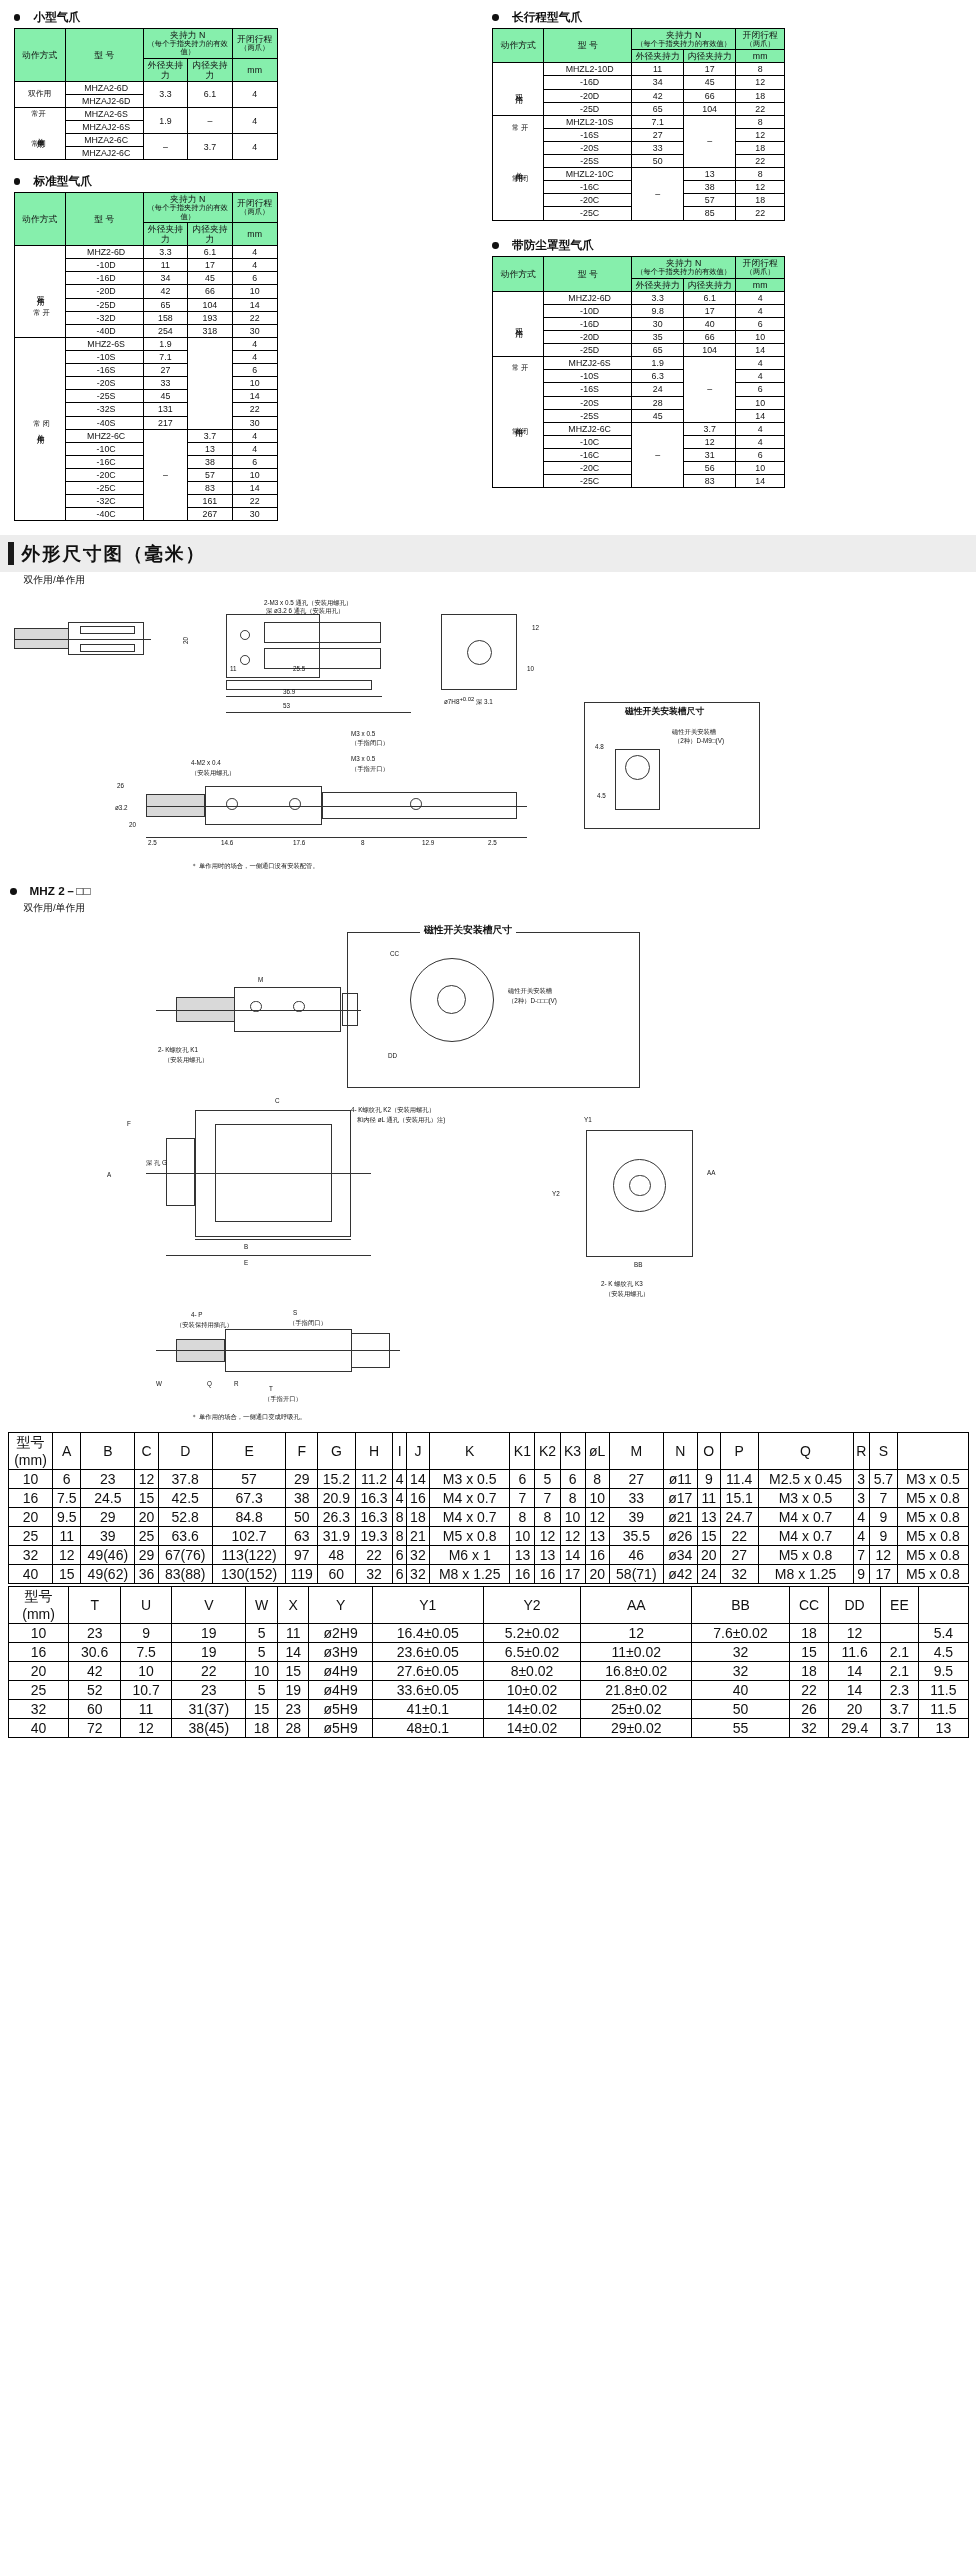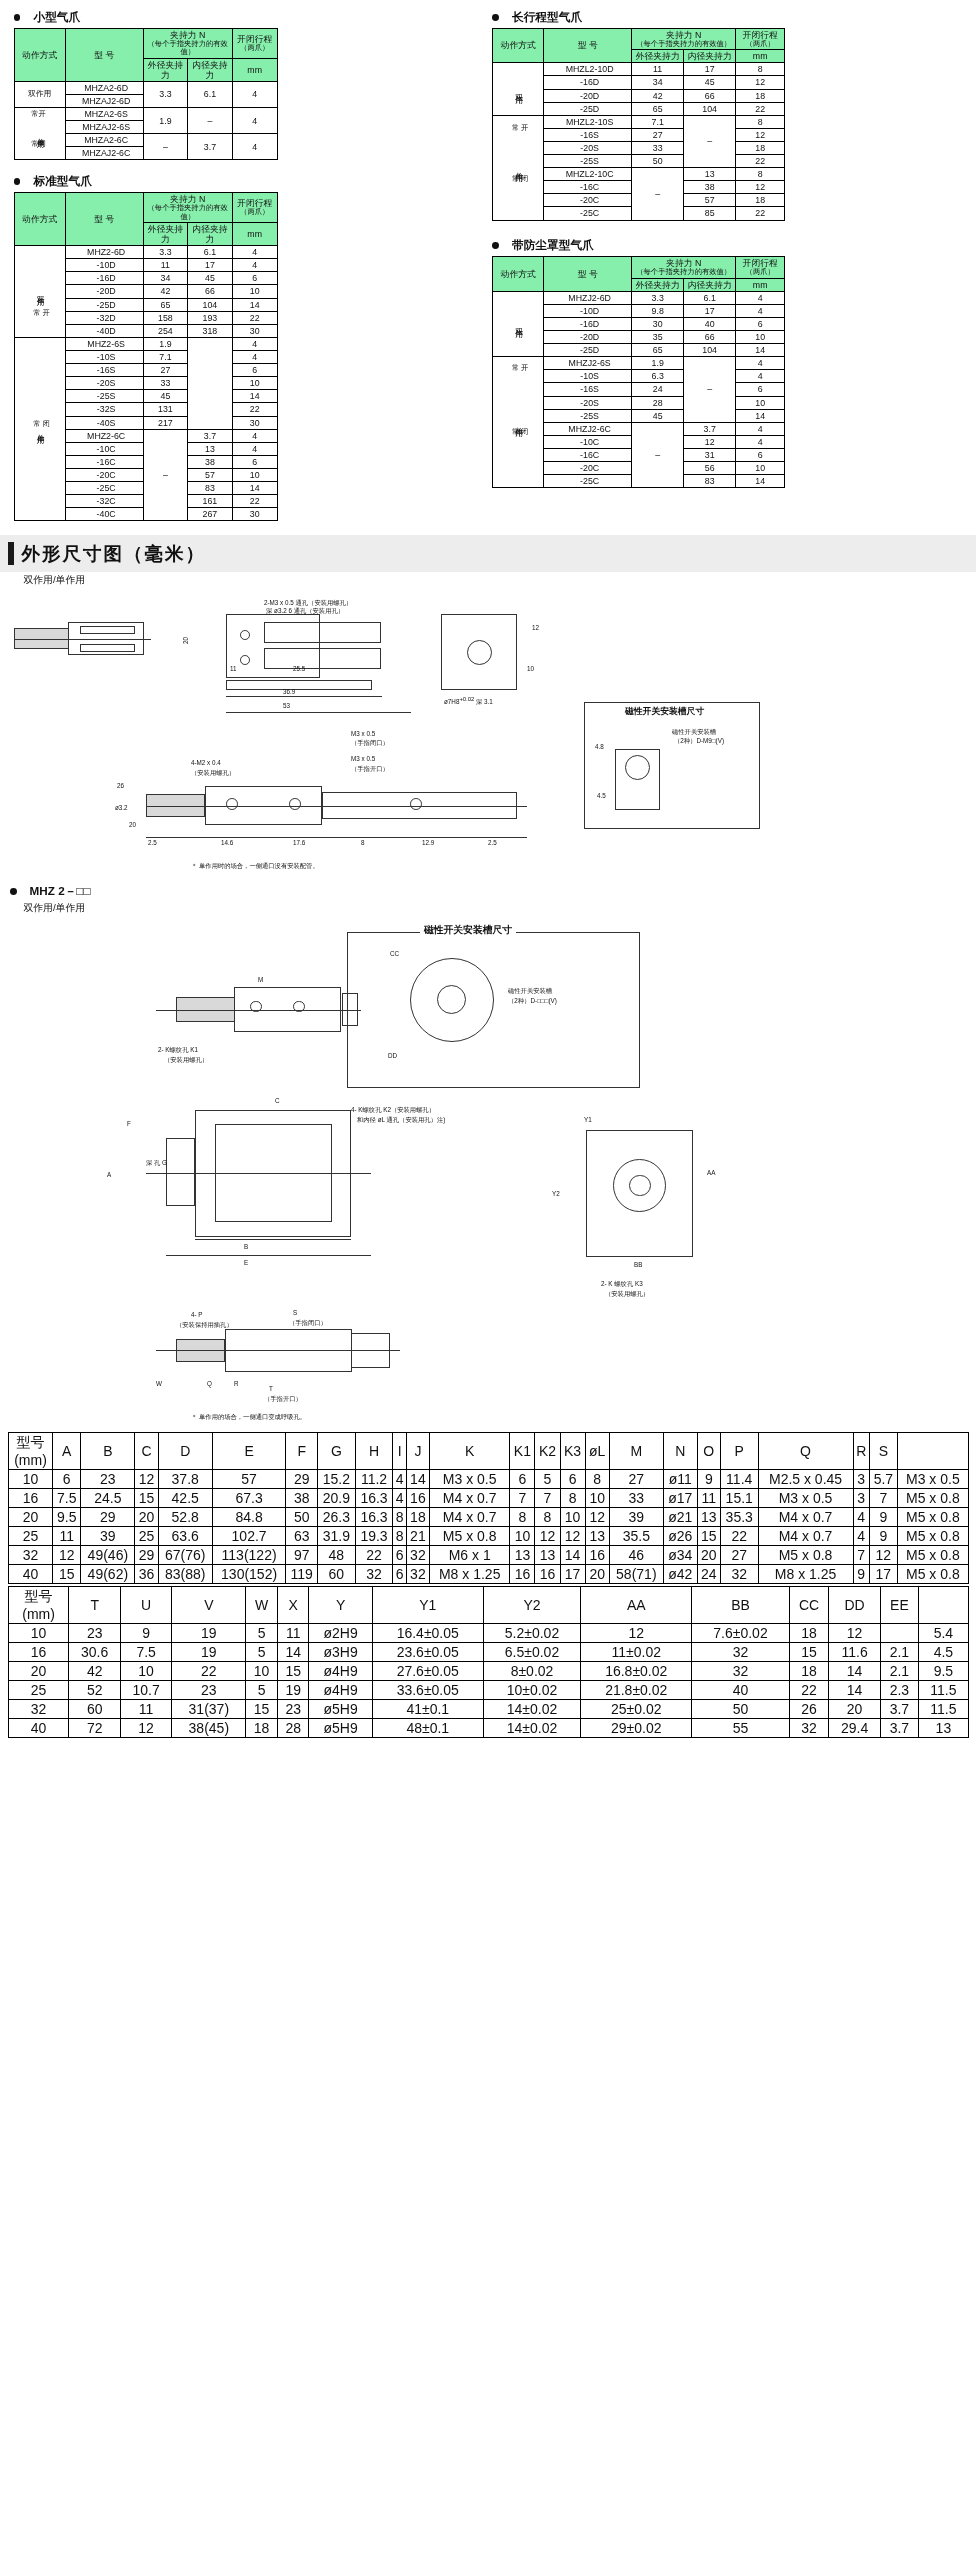--- a/index.html
+++ b/index.html
@@ -787,21 +787,21 @@
             <td>8</td>
             <td>18</td>
             <td>M4 x 0.7</td>
             <td>8</td>
             <td>8</td>
             <td>10</td>
             <td>12</td>
             <td>39</td>
             <td>ø21</td>
             <td>13</td>
-            <td>35.3</td>
+            <td>24.7</td>
             <td>M4 x 0.7</td>
             <td>4</td>
             <td>9</td>
             <td>M5 x 0.8</td>
           </tr>
           <tr>
             <td>25</td>
             <td>11</td>
             <td>39</td>
             <td>25</td>

